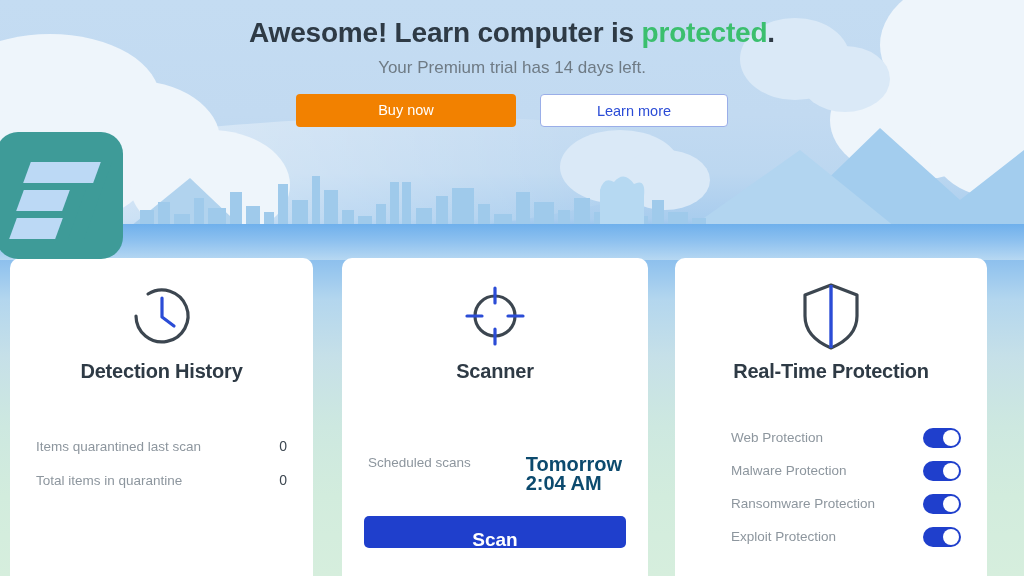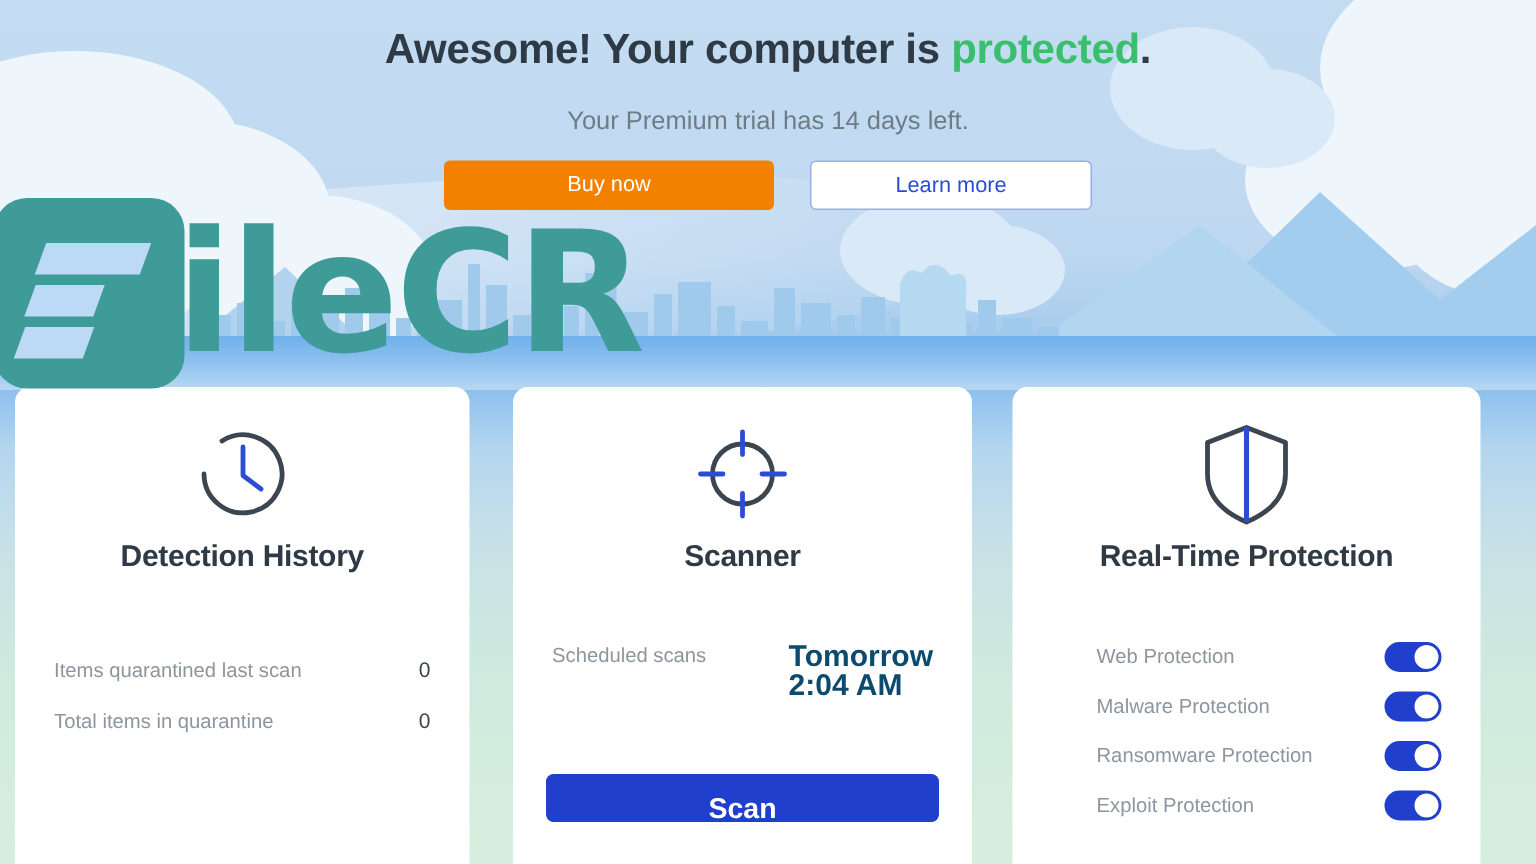--- a/index.html
+++ b/index.html
@@ -52,21 +52,21 @@
   .header {
     position: absolute; left: 0; top: 0; width: 1024px;
     text-align: center; padding-top: 16px;
   }
   .headline {
     font-size: 28px; font-weight: bold; color: #2e3a45;
     letter-spacing: -0.2px; line-height: 34px;
   }
   .headline .ok { color: #3bbf6e; }
   .subline {
-    margin-top: 21px; font-size: 17px; color: #6f7b85; font-weight: normal;
+    margin-top: 8px; font-size: 17px; color: #6f7b85; font-weight: normal;
   }
   .btnrow {
     margin-top: 16px; display: flex; justify-content: center; gap: 24px;
   }
   .btn {
     height: 33px; line-height: 33px; border-radius: 4px;
     font-size: 14.5px; font-weight: normal; cursor: pointer; text-align: center;
   }
   .btn-buy {
     width: 220px; background: #f28100; color: #ffffff; border: none;
@@ -124,21 +124,21 @@
 
   .stats { margin-top: 46px; }
   .stat-row {
     display: flex; align-items: baseline; justify-content: space-between;
     font-size: 13.5px; color: #8d969e; padding: 9px 0;
   }
   .stat-val { color: #3c4650; font-size: 14px; }
 
   .sched-row {
     display: flex; align-items: flex-start; justify-content: space-between;
-    font-size: 13.5px; color: #8d969e; margin-top: 46px;
+    font-size: 13.5px; color: #8d969e; margin-top: 72px;
   }
   .sched-val {
     color: #0c4a6e; font-weight: bold; font-size: 20px; text-align: left;
     line-height: 19px;
   }
   .btn-scan {
     position: absolute; left: 22px; right: 22px; top: 258px;
     height: 32px; line-height: 47px; background: #1f3fcc; color: #ffffff;
     border-radius: 5px; font-size: 19px; font-weight: bold; text-align: center;
     cursor: pointer;
@@ -223,36 +223,35 @@
       </g>
       <g fill="#b6d9f2">
         <path d="M600 70 L600 28 Q604 14 614 20 Q624 8 634 22 Q646 16 644 34 L644 70 Z"></path>
       </g>
     </svg>
 
     <div class="waterband"></div>
   </div>
 
   <div class="header">
-    <div class="headline"><span>Awesome! Your computer is </span><span class="ok">protected</span><span>.</span></div>
+    <div class="headline"><span>Awesome! Learn computer is </span><span class="ok">protected</span><span>.</span></div>
     <div class="subline">Your Premium trial has 14 days left.</div>
     <div class="btnrow">
       <div class="btn btn-buy">Buy now</div>
       <div class="btn btn-learn">Learn more</div>
     </div>
   </div>
 
   <div class="watermark">
     <div class="wm-mark">
       <div class="wm-stem"></div>
       <div class="wm-bar r1"></div>
       <div class="wm-bar r2"></div>
       <div class="wm-bar r3"></div>
     </div>
-    <div class="wm-text">ileCR</div>
   </div>
 
   <div class="cards">
 
     <div class="card" id="card-detection">
       <div class="card-icon">
         <svg width="68" height="68" viewBox="0 0 68 68">
           <path d="M20 12 A26 26 0 1 1 8 34" fill="none" stroke="#3c4650" stroke-width="3.2" stroke-linecap="round"></path>
           <path d="M34 16 L34 35 L46 44" fill="none" stroke="#2b4cd6" stroke-width="3.2" stroke-linecap="round" stroke-linejoin="round"></path>
         </svg>

